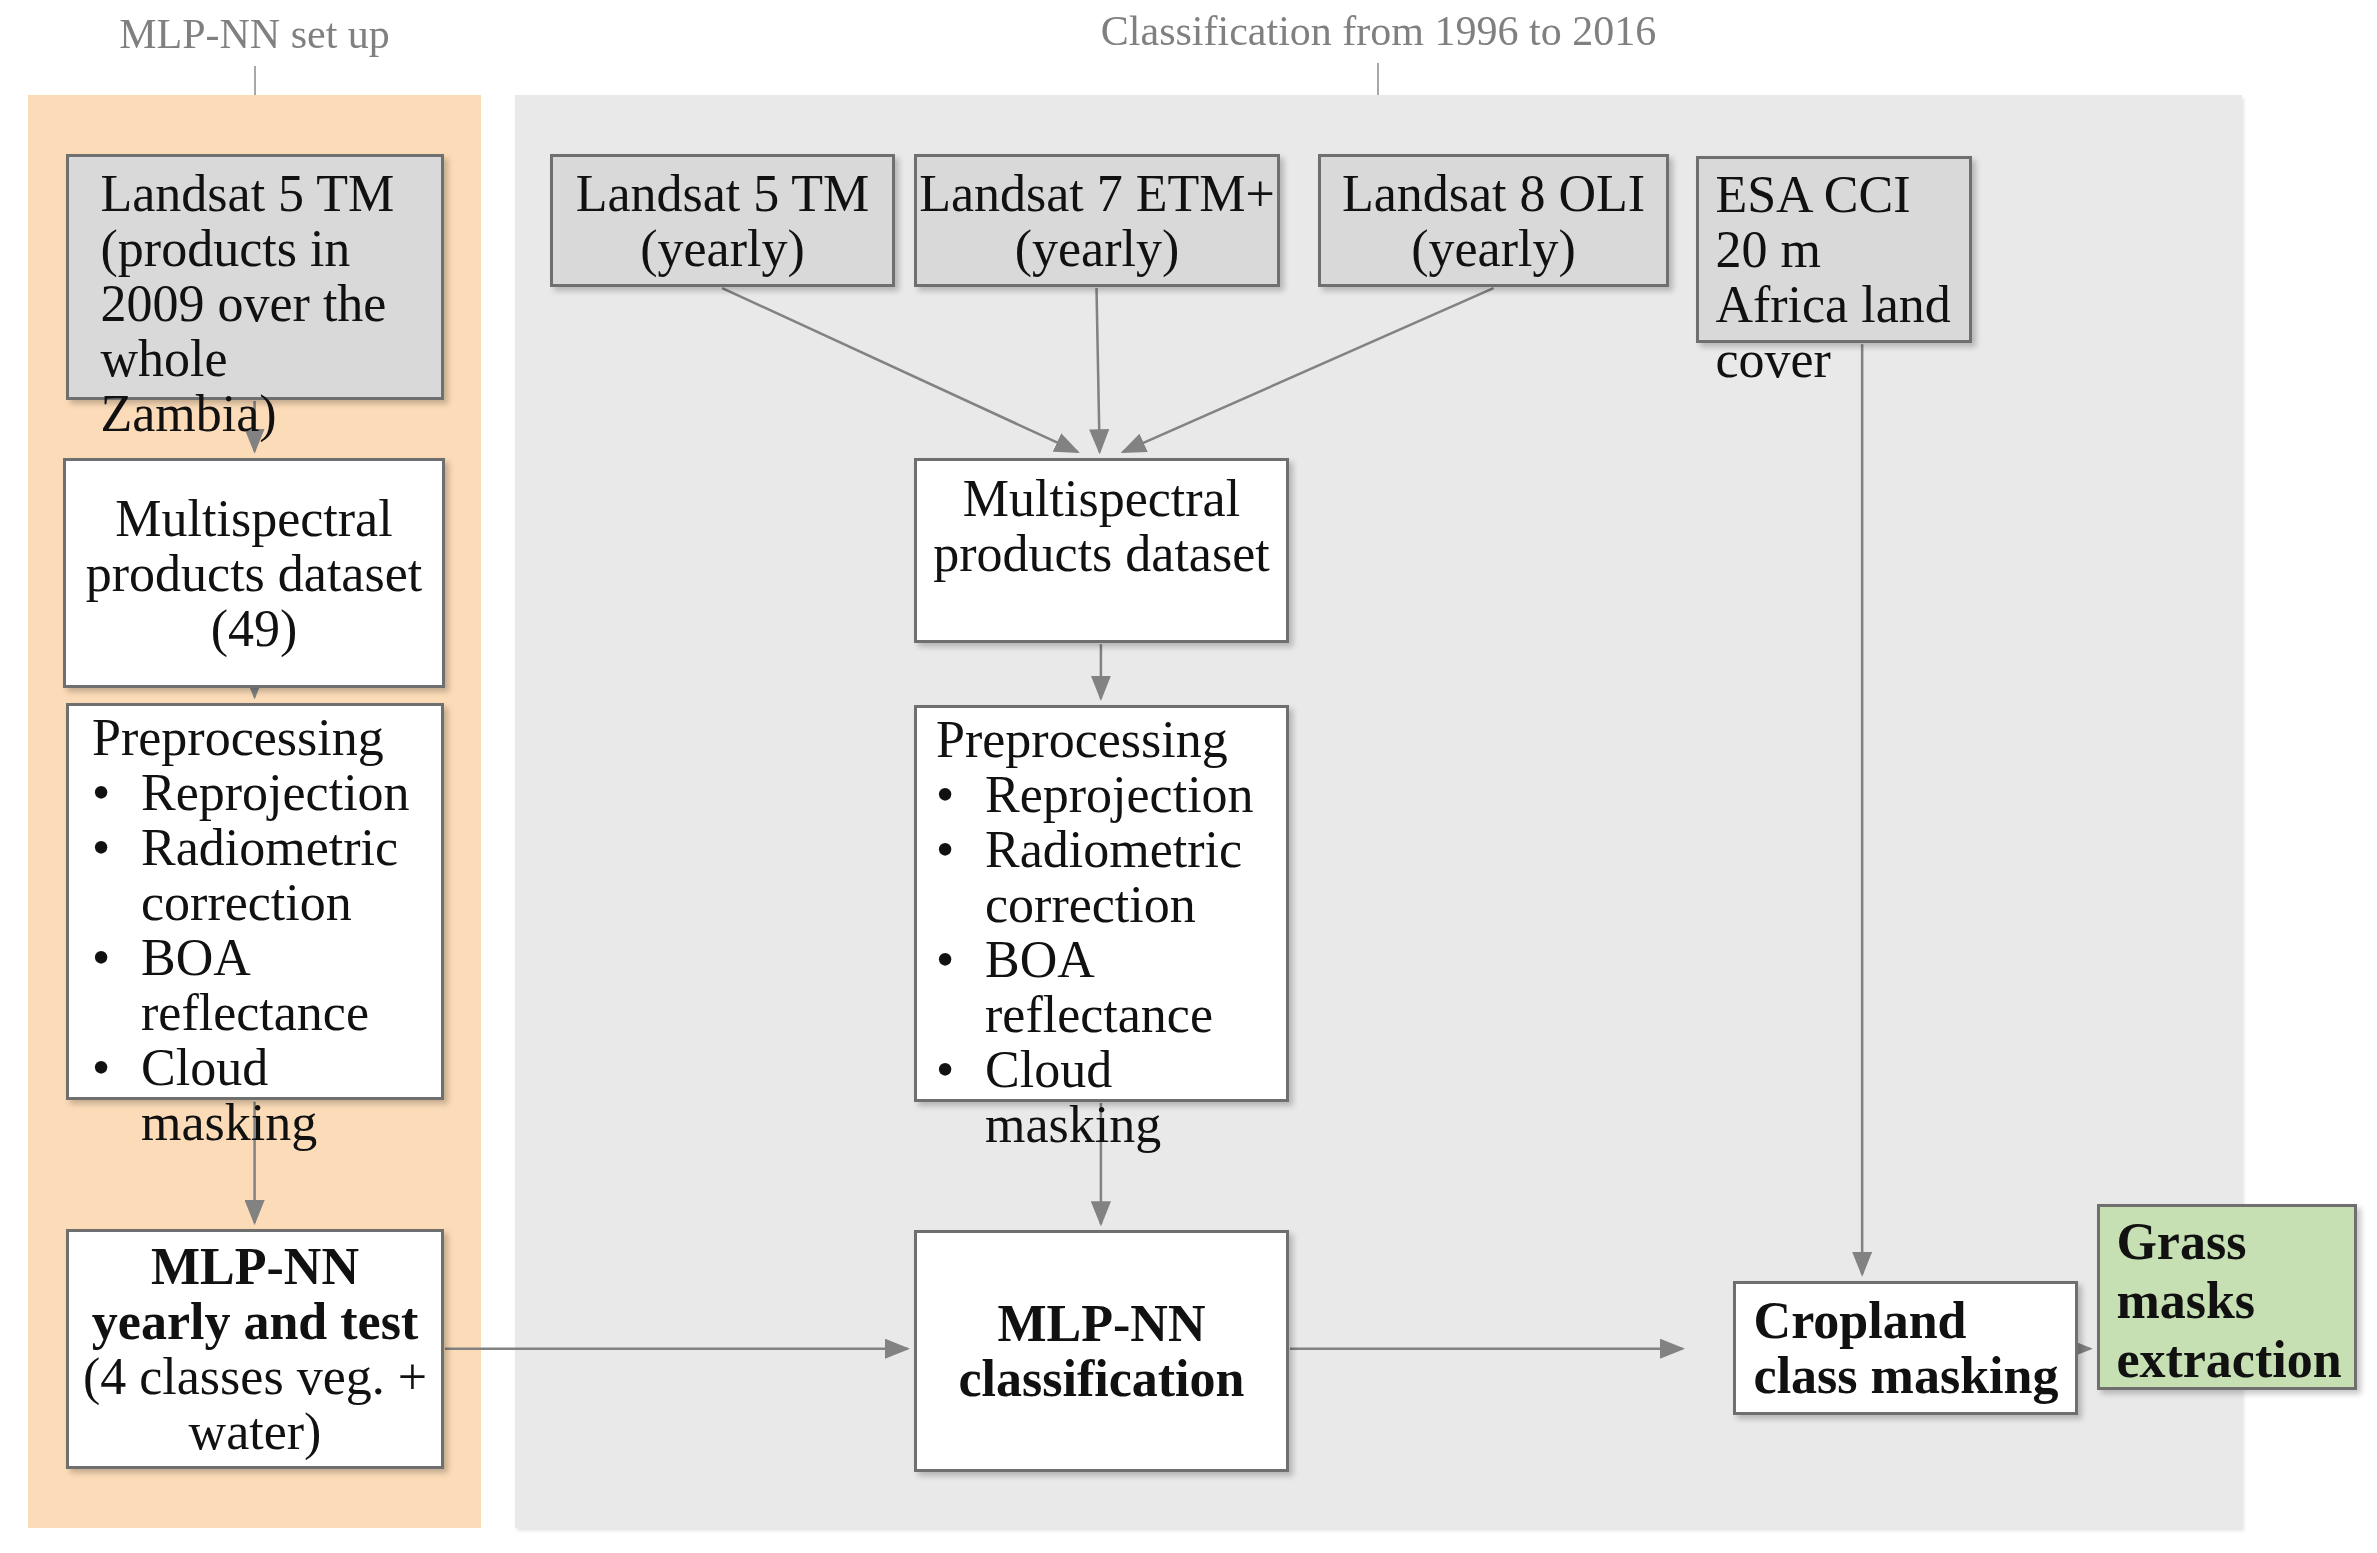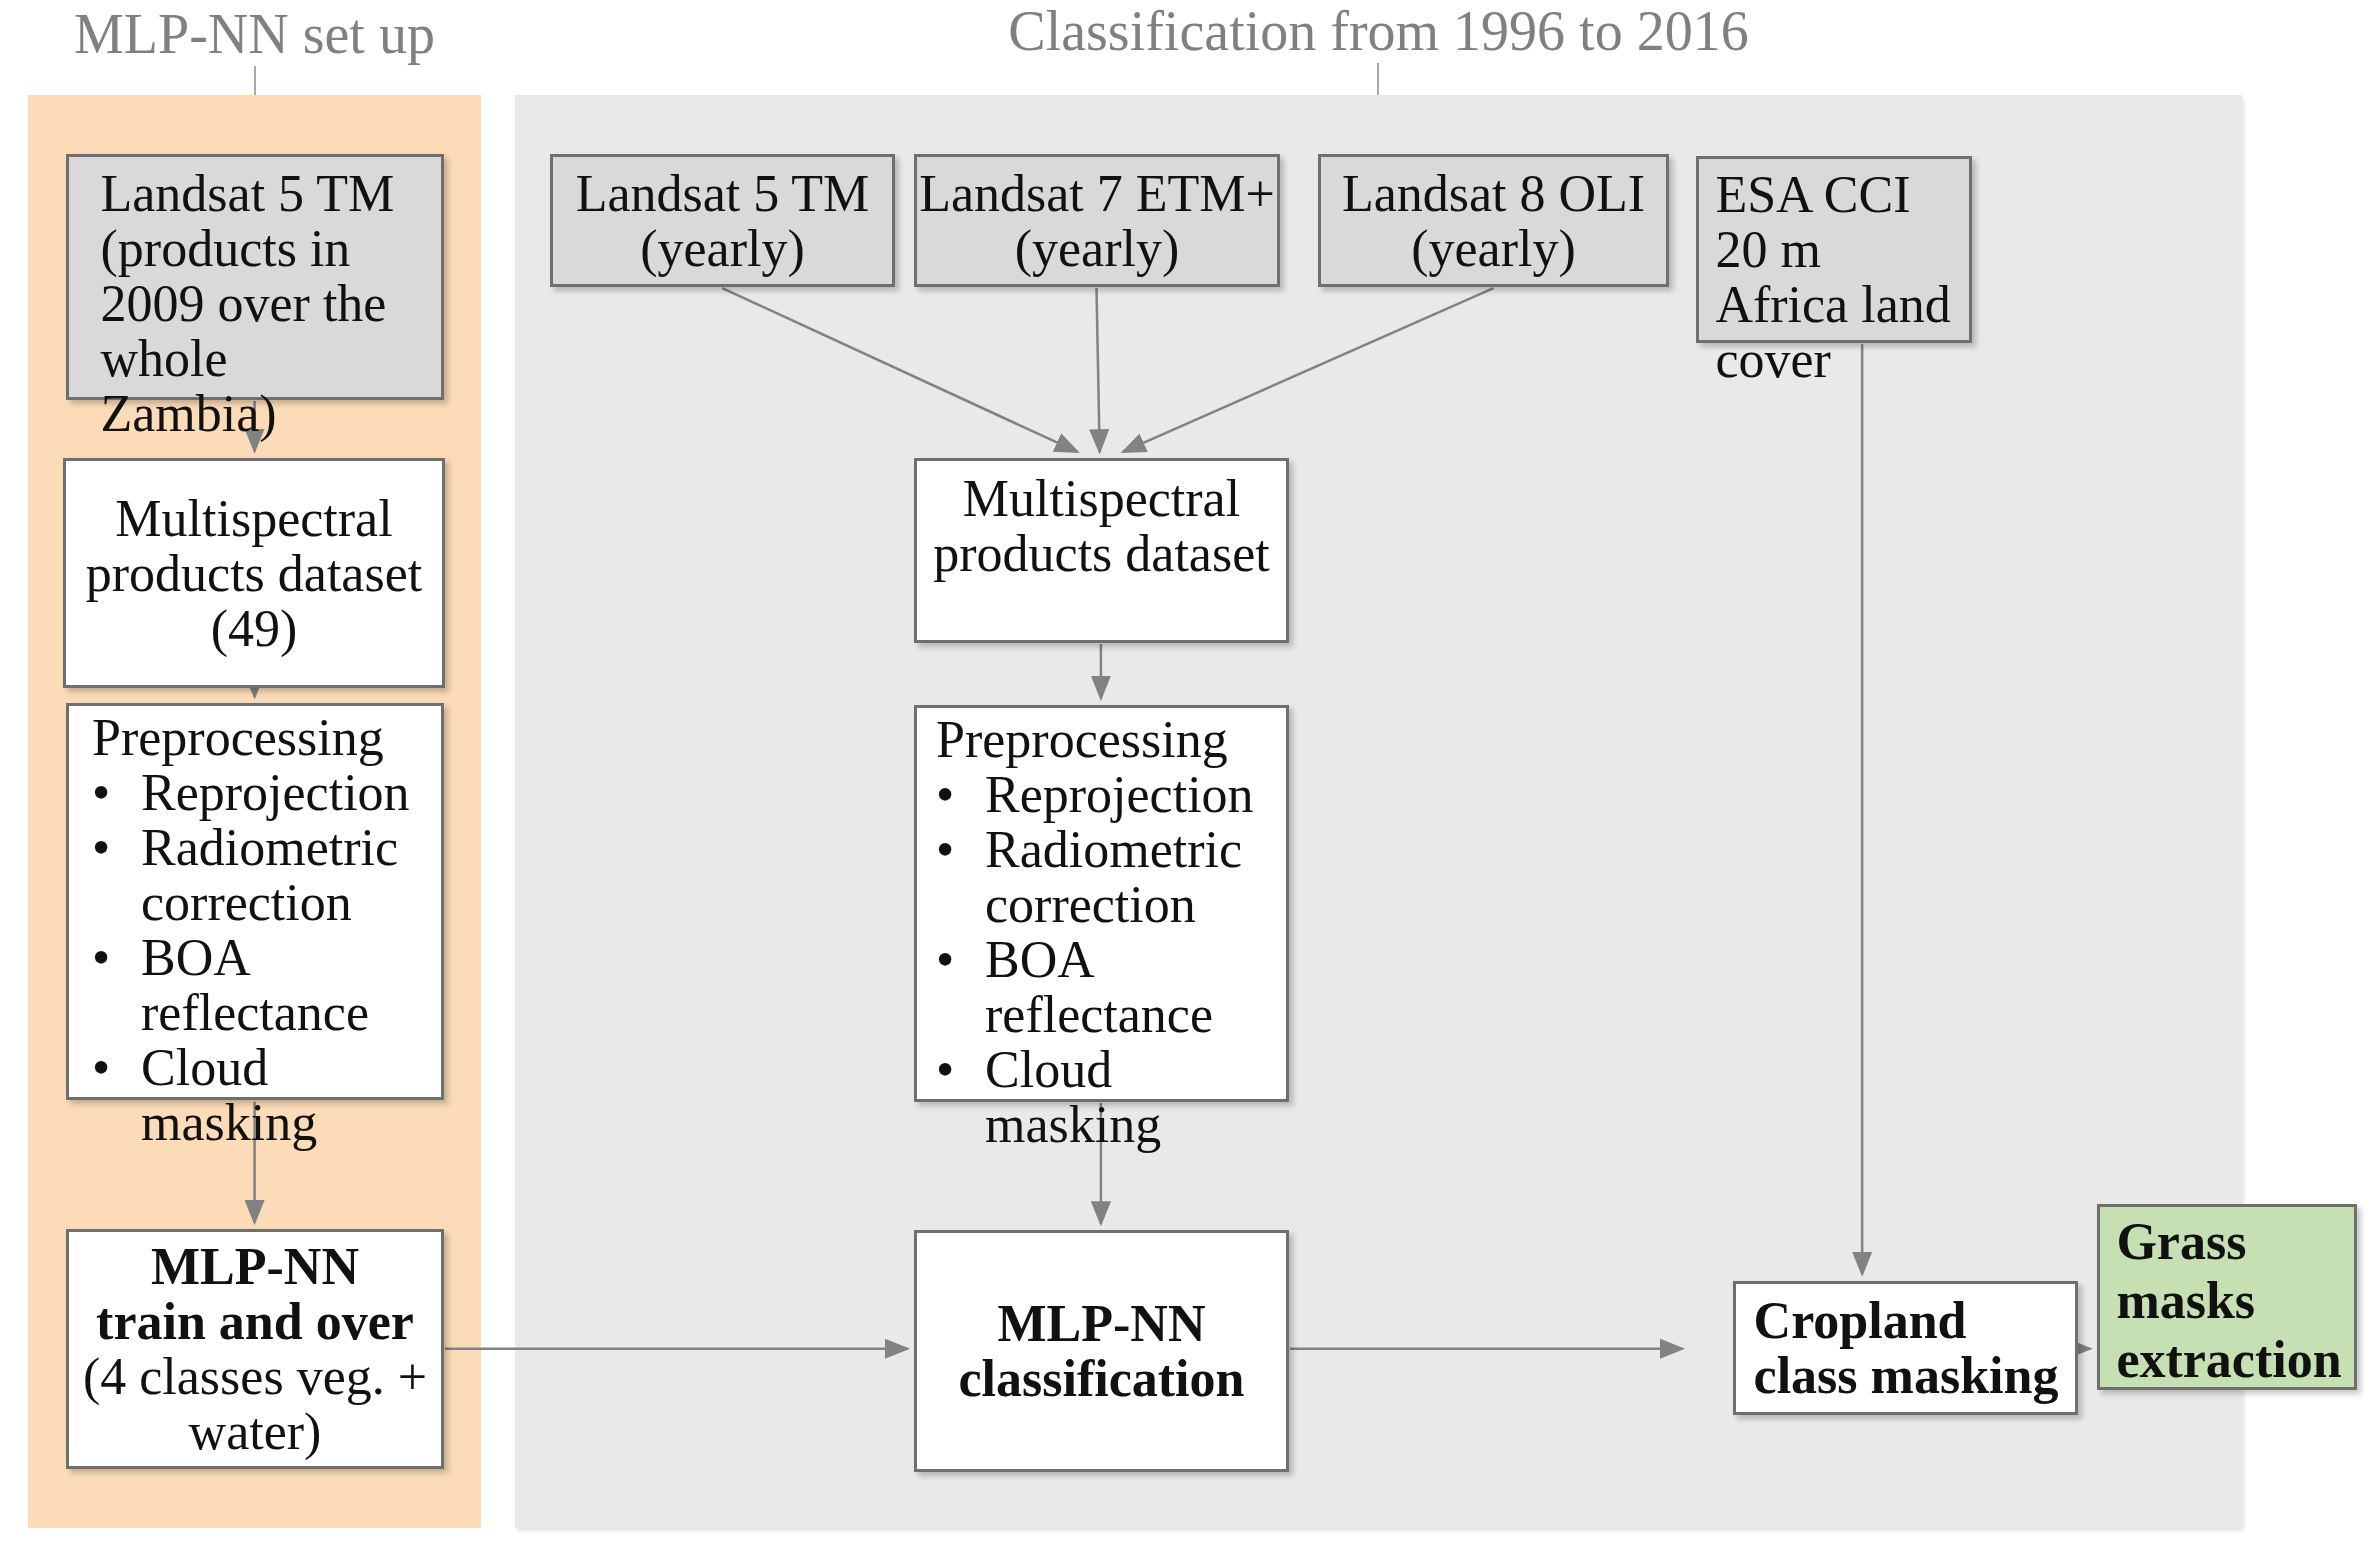--- a/index.html
+++ b/index.html
@@ -5,21 +5,21 @@
   html,body{margin:0;padding:0;background:#ffffff;}
   #canvas{
     position:relative;width:2377px;height:1553px;background:#ffffff;
     font-family:"Liberation Serif","DejaVu Serif",serif;color:#111;
     overflow:hidden;
   }
   .panel{position:absolute;top:95px;height:1433px;}
   #panel-left{left:28px;width:453px;background:#fcdcb8;}
   #panel-right{left:515px;width:1727px;background:#e9e9e9;box-shadow:1.9px 3.2px 3.2px rgba(0,0,0,.10);}
   .panel-title{
-    position:absolute;font-size:56px;color:#808080;text-align:center;
+    position:absolute;font-size:42px;color:#808080;text-align:center;
     white-space:nowrap;line-height:50px;
   }
   #title-left{left:28px;width:453px;top:8.8px;}
   #title-right{left:515px;width:1727px;top:6.3px;}
   .tick{position:absolute;width:1.9px;background:#a8a8a8;}
   #tick-left{left:254px;top:66px;height:29px;}
   #tick-right{left:1377px;top:63px;height:31.5px;}
 
   .box{
     position:absolute;box-sizing:border-box;background:#ffffff;
@@ -107,21 +107,21 @@
       <span class="t">BOA reflectance</span>
     </div>
     <div class="li">
       <span class="b">•</span>
       <span class="t">Cloud masking</span>
     </div>
   </div>
 
   <div class="box center" id="box-mlp-train">
     <div class="bold">MLP-NN</div>
-    <div class="bold">train and over</div>
+    <div class="bold">yearly and test</div>
     <div>(4 classes veg. + water)</div>
   </div>
 
   <div class="box gray center" id="box-landsat5-yearly">Landsat 5 TM (yearly)</div>
   <div class="box gray center" id="box-landsat7-yearly">Landsat 7 ETM+ (yearly)</div>
   <div class="box gray center" id="box-landsat8-yearly">Landsat 8 OLI (yearly)</div>
   <div class="box gray" id="box-esa-cci">ESA CCI 20 m Africa land cover</div>
 
   <div class="box" id="box-multispectral-mid">Multispectral products dataset</div>
 

